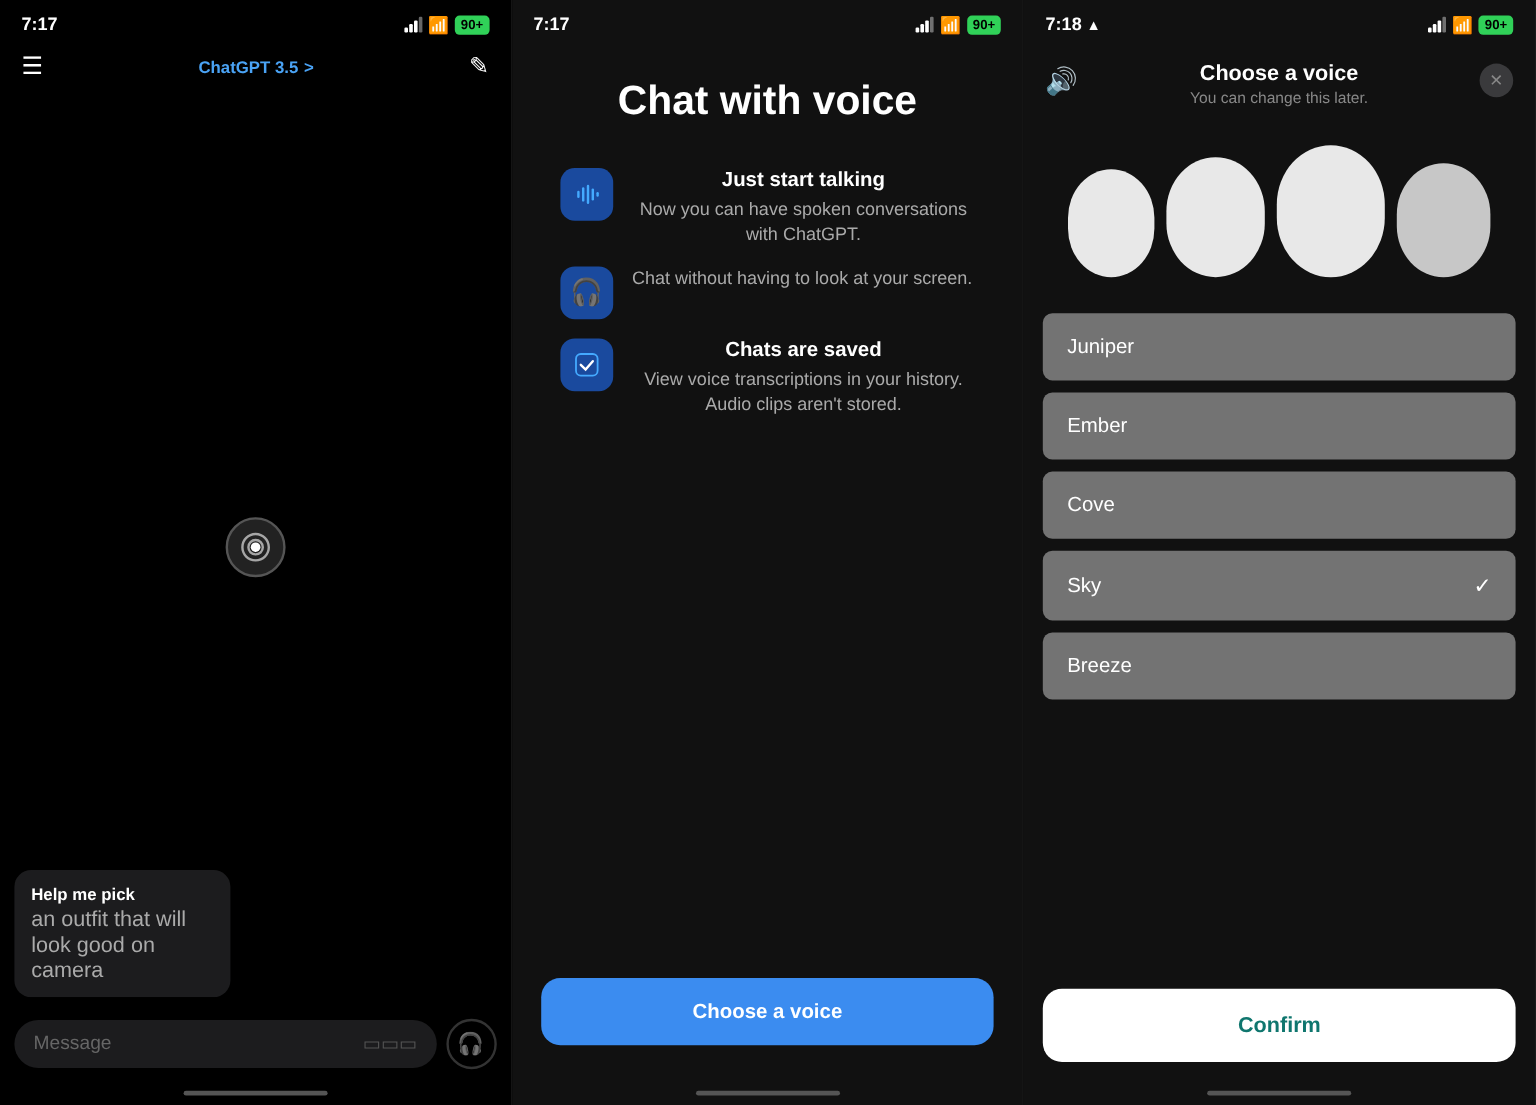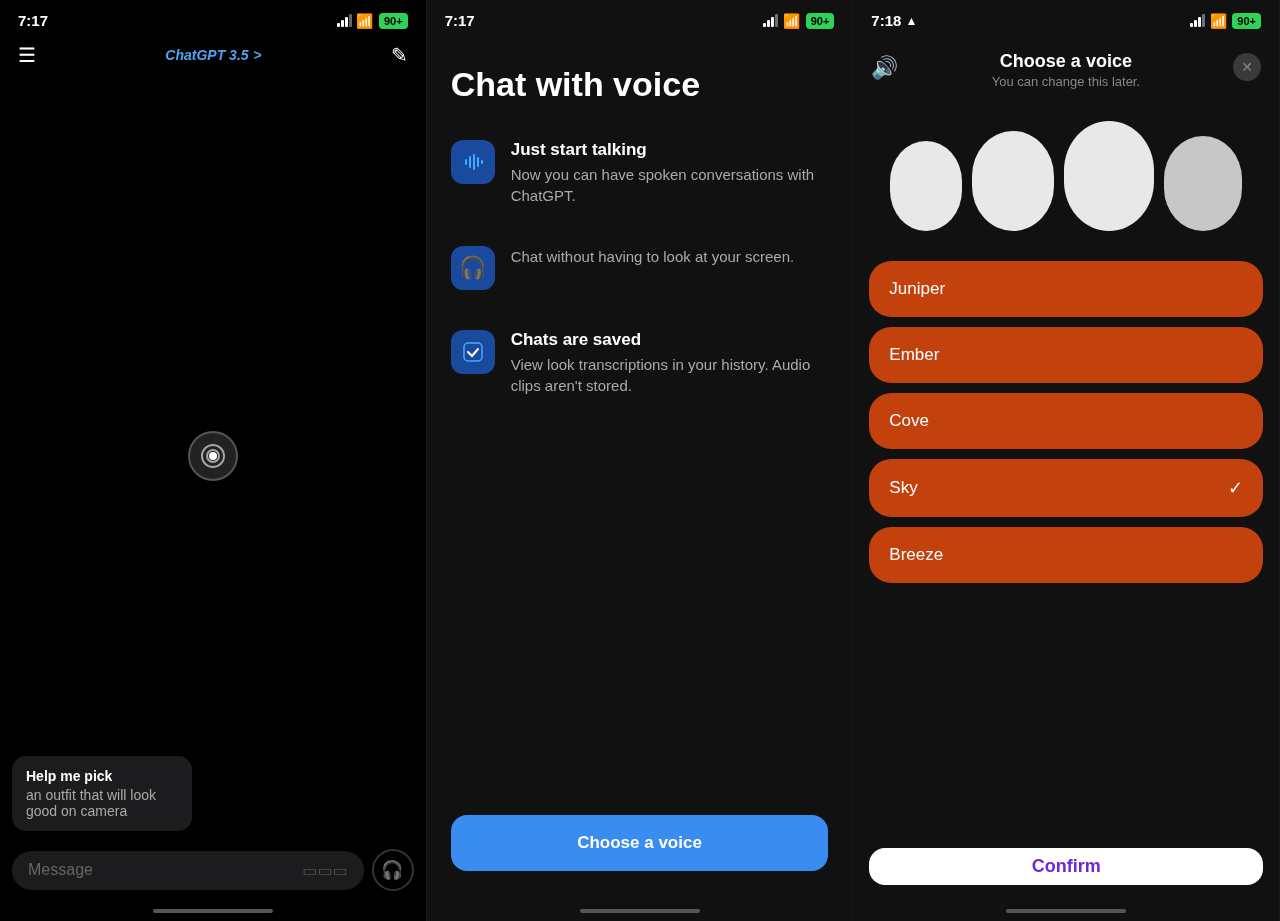--- a/index.html
+++ b/index.html
@@ -53,21 +53,20 @@
       display: flex;
       justify-content: space-between;
       align-items: center;
       padding: 8px 18px 12px;
       color: #fff;
     }
     .panel1 .nav-center {
       font-size: 17px;
       font-weight: 600;
       color: #fff;
-      font-style: italic;
     }
     .panel1 .nav-center span {
       color: #4aa3f5;
       font-size: 14px;
     }
     .panel1 .logo-area {
       position: absolute;
       top: 50%;
       left: 50%;
       transform: translate(-50%, -60%);
@@ -96,21 +95,21 @@
       background: #1c1c1e;
       border-radius: 14px;
       padding: 12px 14px;
       color: #fff;
       font-size: 13px;
       min-width: 160px;
       max-width: 180px;
       flex-shrink: 0;
     }
     .chip .chip-title { font-weight: 600; font-size: 14px; margin-bottom: 3px; }
-    .chip .chip-sub { color: #aaa; font-size: 14px; }
+    .chip .chip-sub { color: #aaa; font-size: 18px; }
 
     .message-bar {
       position: absolute;
       bottom: 30px;
       left: 12px;
       right: 12px;
       display: flex;
       align-items: center;
       gap: 8px;
     }
@@ -145,29 +144,30 @@
       height: 4px;
       background: #555;
       border-radius: 2px;
     }
 
     
     .panel2 {
       background: #111;
     }
     .panel2 .content {
-      padding: 30px 24px;
+      padding: 30px 40px;
+      text-align: center;
     }
     .panel2 .main-title {
       font-size: 34px;
       font-weight: 700;
       color: #fff;
       margin-bottom: 36px;
     }
-    .feature-list { display: flex; flex-direction: column; gap: 40px; }
+    .feature-list { display: flex; flex-direction: column; gap: 16px; }
     .feature-item { display: flex; gap: 16px; align-items: flex-start; }
     .feature-icon {
       width: 44px;
       height: 44px;
       border-radius: 12px;
       background: #1a4a9e;
       display: flex;
       align-items: center;
       justify-content: center;
       color: #fff;
@@ -257,42 +257,42 @@
     .avatar-blob.lg { width: 90px; height: 110px; }
     .avatar-blob.xl { width: 78px; height: 95px; opacity: 0.85; }
 
     .voice-list {
       display: flex;
       flex-direction: column;
       gap: 10px;
       padding: 0 16px;
     }
     .voice-item {
-      background: #c2410c;
-      border-radius: 22px;
+      background: #737373;
+      border-radius: 8px;
       padding: 18px 20px;
       color: #fff;
       font-size: 17px;
       font-weight: 500;
       display: flex;
       justify-content: space-between;
       align-items: center;
     }
     .check-mark { color: #fff; font-size: 18px; }
 
     .confirm-btn {
       position: absolute;
       bottom: 36px;
       left: 16px;
       right: 16px;
       background: #fff;
       border-radius: 16px;
-      padding: 8px;
+      padding: 20px;
       text-align: center;
-      color: #6d28d9;
+      color: #0f766e;
       font-size: 18px;
       font-weight: 600;
     }
   </style>
 </head>
 <body>
 
 <div class="phone-panel panel1">
   <div class="status-bar">
     <span>7:17</span>
@@ -392,21 +392,21 @@
 
       <div class="feature-item">
         <div class="feature-icon" style="background:#1a4a9e;">
           <svg width="22" height="22" viewBox="0 0 22 22" fill="white">
             <rect x="2" y="2" width="18" height="18" rx="4" fill="#1a4a9e" stroke="#4af" stroke-width="1.5"></rect>
             <path d="M6 11l4 4 6-7" stroke="white" stroke-width="2" stroke-linecap="round" fill="none"></path>
           </svg>
         </div>
         <div class="feature-text">
           <div class="feat-title">Chats are saved</div>
-          <div class="feat-desc">View look transcriptions in your history. Audio clips aren't stored.</div>
+          <div class="feat-desc">View voice transcriptions in your history. Audio clips aren't stored.</div>
         </div>
       </div>
 
     </div>
   </div>
 
   <div class="choose-voice-btn">Choose a voice</div>
   <div class="home-indicator"></div>
 </div>
 

